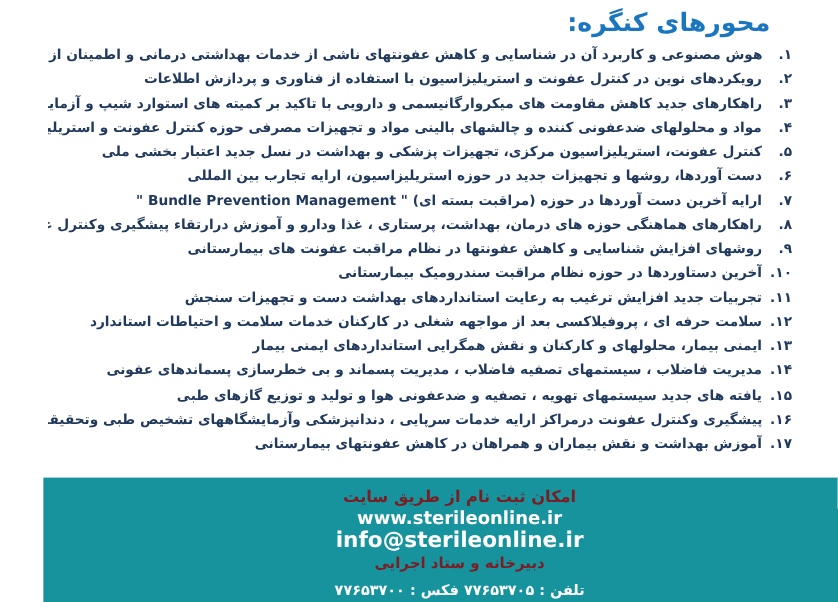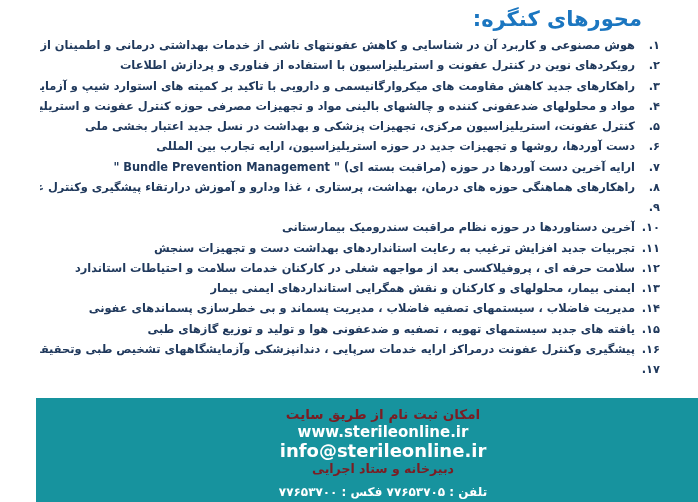--- a/index.html
+++ b/index.html
@@ -80,20 +80,21 @@
       <li class="topic">
         <span class="num">۷.</span>
         <span class="txt">ارایه آخرین دست آوردها در حوزه  (مراقبت بسته ای)  " Bundle Prevention Management "</span>
       </li>
       <li class="topic">
         <span class="num">۸.</span>
         <span class="txt">راهکارهای هماهنگی حوزه های درمان، بهداشت، پرستاری ، غذا ودارو و آموزش درارتقاء پیشگیری وکنترل عفونتها و استریلیزاسیون</span>
       </li>
       <li class="topic">
         <span class="num">۹.</span>
+        <span class="txt">روشهای افزایش شناسایی و کاهش عفونتها در نظام مراقبت عفونت های بیمارستانی</span>
       </li>
       <li class="topic">
         <span class="num">۱۰.</span>
         <span class="txt">آخرین دستاوردها در حوزه نظام مراقبت سندرومیک بیمارستانی</span>
       </li>
       <li class="topic">
         <span class="num">۱۱.</span>
         <span class="txt">تجربیات جدید افزایش ترغیب به رعایت استانداردهای بهداشت دست و تجهیزات سنجش</span>
       </li>
       <li class="topic">
@@ -111,20 +112,21 @@
       <li class="topic">
         <span class="num">۱۵.</span>
         <span class="txt">یافته های جدید سیستمهای تهویه ، تصفیه و ضدعفونی هوا و تولید و توزیع گازهای طبی</span>
       </li>
       <li class="topic">
         <span class="num">۱۶.</span>
         <span class="txt">پیشگیری وکنترل عفونت درمراکز ارایه خدمات سرپایی ، دندانپزشکی وآزمایشگاههای تشخیص طبی وتحقیقاتی عفونی</span>
       </li>
       <li class="topic">
         <span class="num">۱۷.</span>
+        <span class="txt">آموزش بهداشت  و نقش بیماران و همراهان در کاهش عفونتهای بیمارستانی</span>
       </li>
     </ol>
 
   <div class="footer">
     <div class="contact">
       <div class="maroon">امکان ثبت نام از طریق سایت</div>
       <div class="white site">www.sterileonline.ir</div>
       <div class="white email">info@sterileonline.ir</div>
       <div class="maroon secretariat">دبیرخانه و ستاد اجرایی</div>
       <div class="white phone">تلفن : ۷۷۶۵۳۷۰۵    فکس : ۷۷۶۵۳۷۰۰</div>

